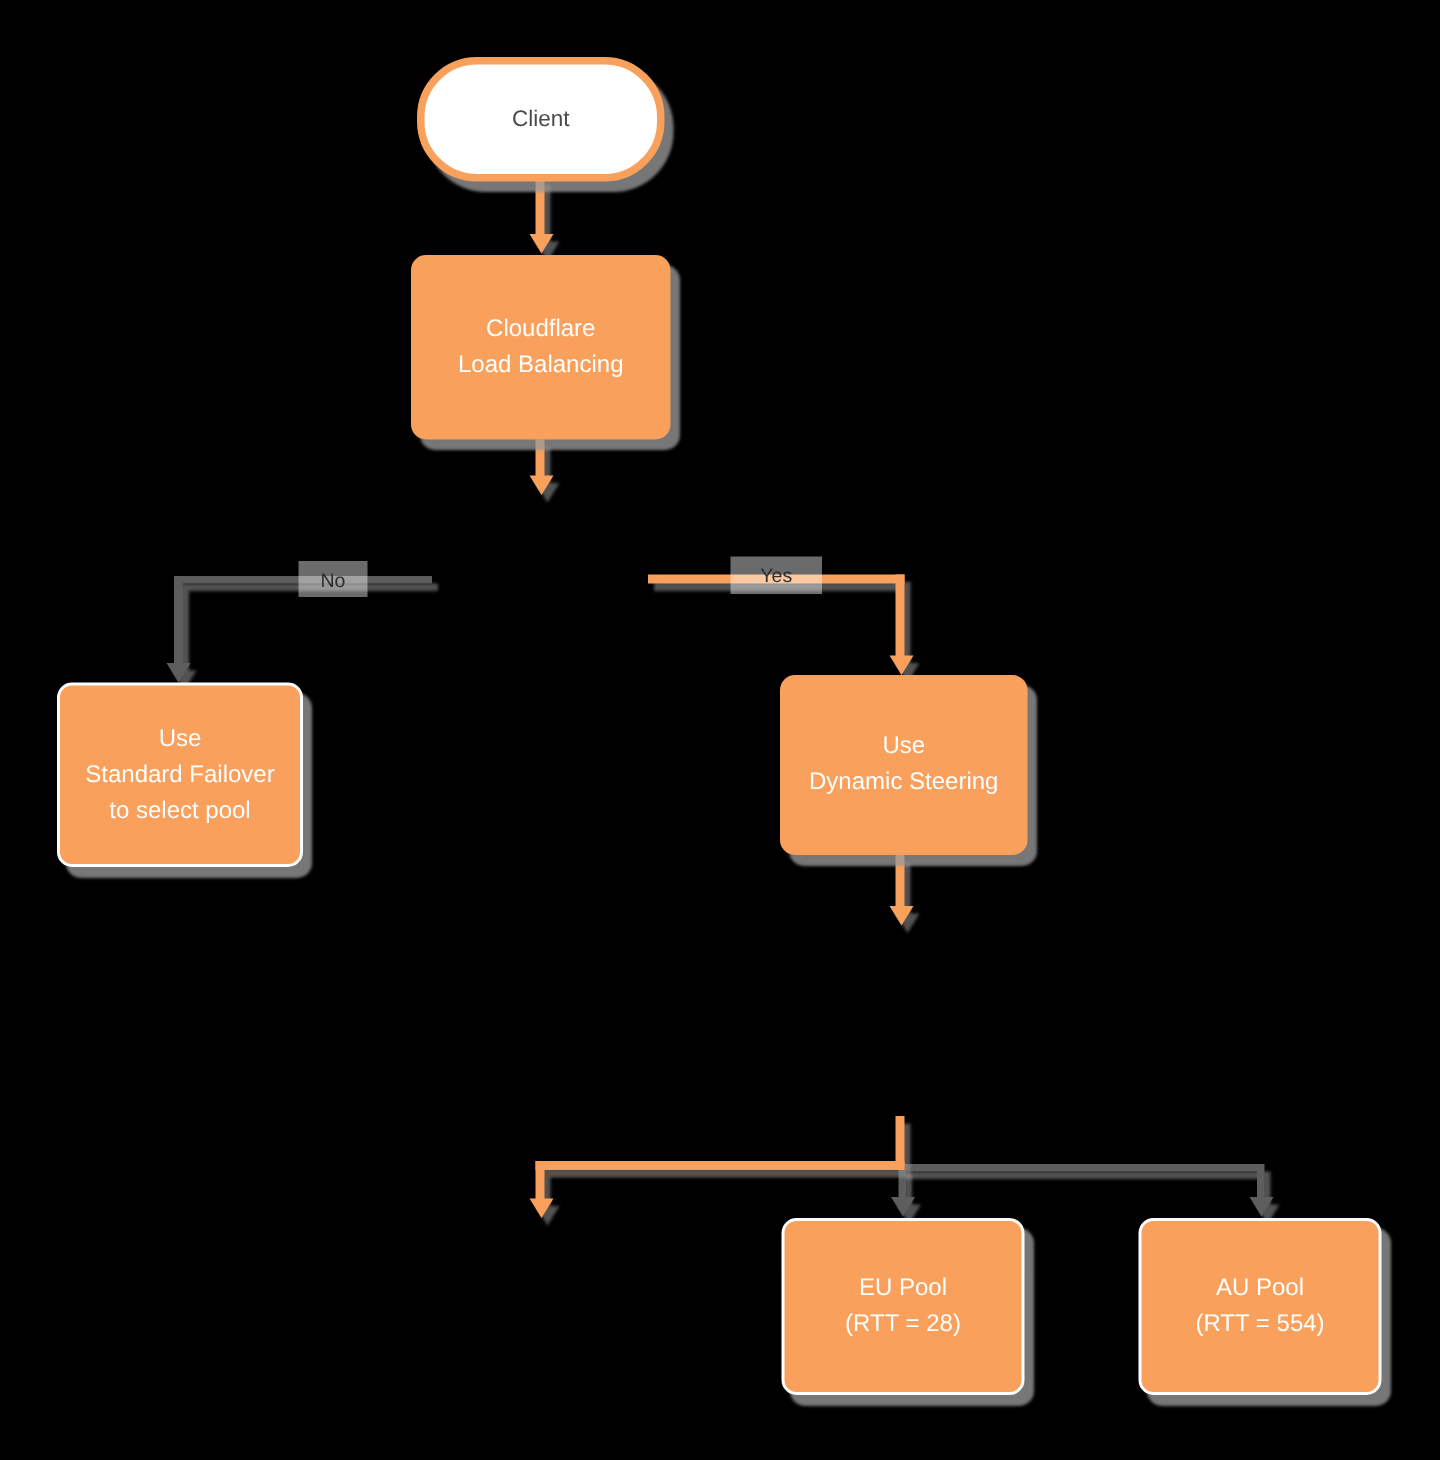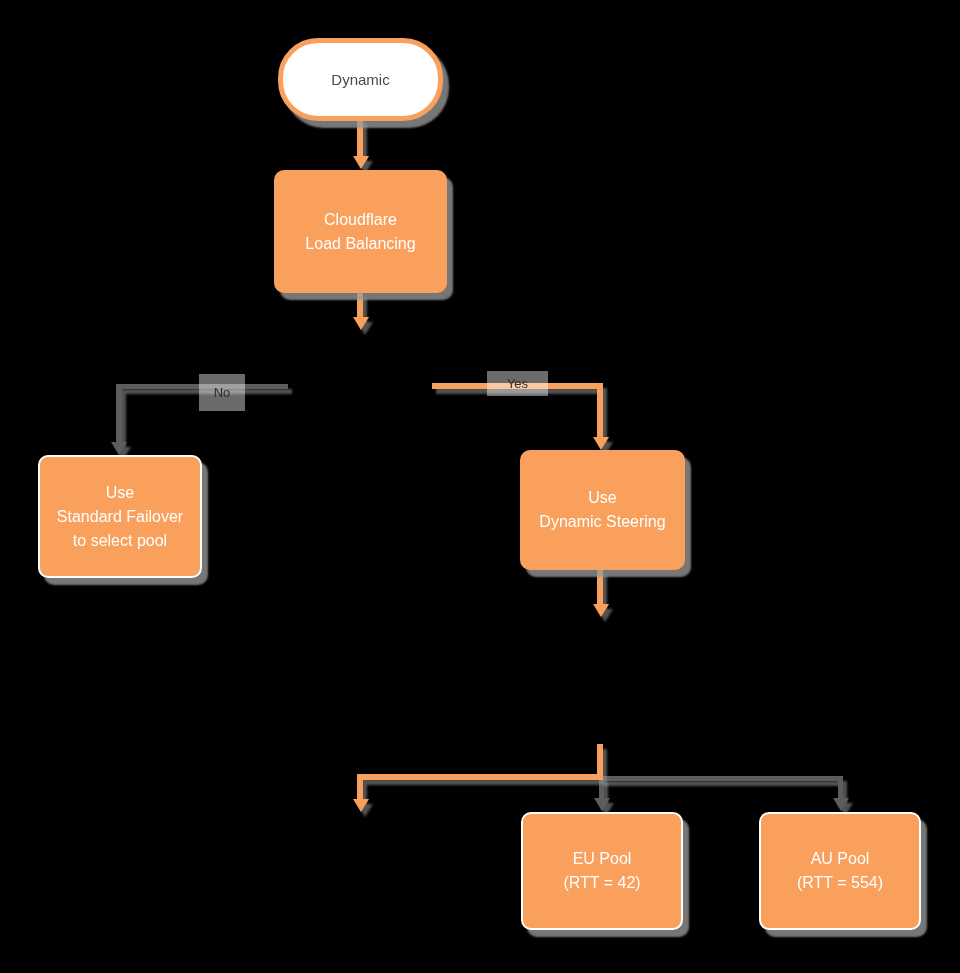--- a/index.html
+++ b/index.html
@@ -92,25 +92,25 @@
     <div class="arrow-down" style="left:593px; top:604px;"></div>
   </div>
 
   <div class="edge orange-edge">
     <div class="seg" style="left:597px; top:744px; width:6px; height:34px;"></div>
     <div class="seg" style="left:357px; top:774px; width:246px; height:6px;"></div>
     <div class="seg" style="left:357px; top:774px; width:6px; height:26px;"></div>
     <div class="arrow-down" style="left:353px; top:799px;"></div>
   </div>
 
-  <div class="edge-label" style="left:199px; top:374px; width:46px; height:37px;">No</div>
+  <div class="edge-label" style="left:199px; top:374px; width:46px; height:24px;">No</div>
   <div class="edge-label" style="left:487px; top:371px; width:61px; height:25px;">Yes</div>
 
   <div class="node stadium" style="left:278px; top:38px; width:165px; height:83px;">
-    <span class="label dark client-label">Dynamic</span>
+    <span class="label dark client-label">Client</span>
   </div>
 
   <div class="node obox" style="left:274px; top:170px; width:173px; height:123px;text-align:center;">
     <span class="label light">Cloudflare
 Load Balancing</span>
   </div>
 
 
   <div class="node obox white-stroke" style="left:38px; top:455px; width:164px; height:123px;">
     <span class="label light">Use
@@ -120,21 +120,21 @@
 
   <div class="node obox" style="left:520px; top:450px; width:165px; height:120px;">
     <span class="label light">Use
 Dynamic Steering</span>
   </div>
 
 
 
   <div class="node obox white-stroke" style="left:521px; top:812px; width:162px; height:118px;">
     <span class="label light">EU Pool
-(RTT = 42)</span>
+(RTT = 28)</span>
   </div>
 
   <div class="node obox white-stroke" style="left:759px; top:812px; width:162px; height:118px;">
     <span class="label light">AU Pool
 (RTT = 554)</span>
   </div>
 
 </div>
 
 </body></html>

